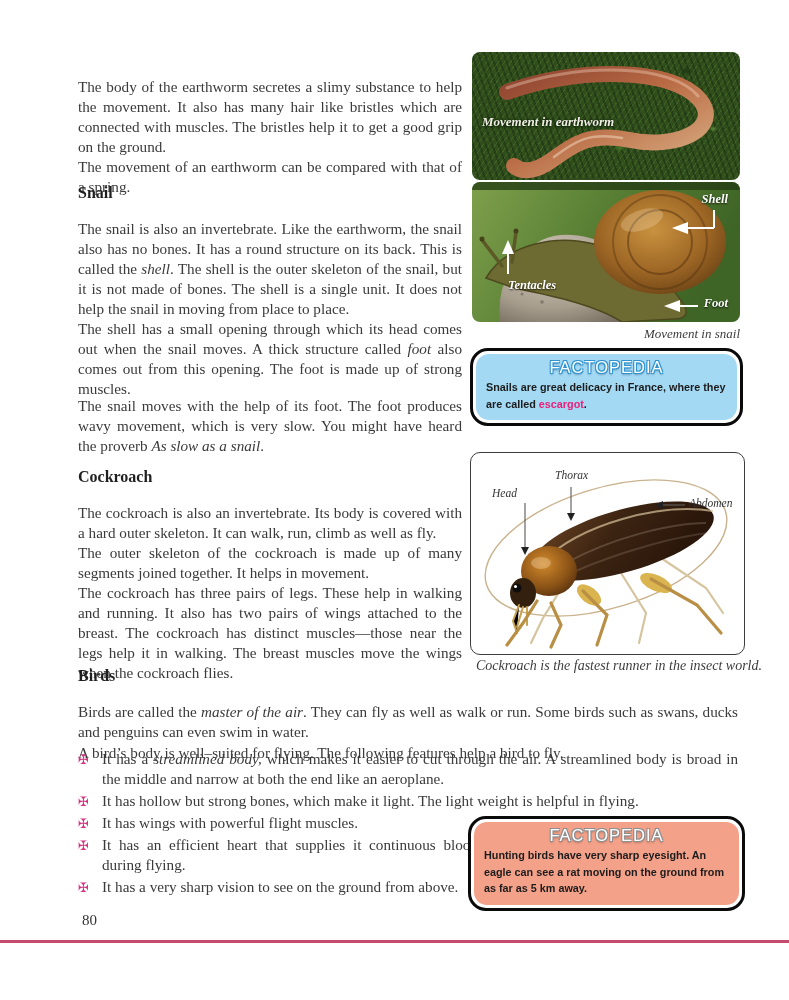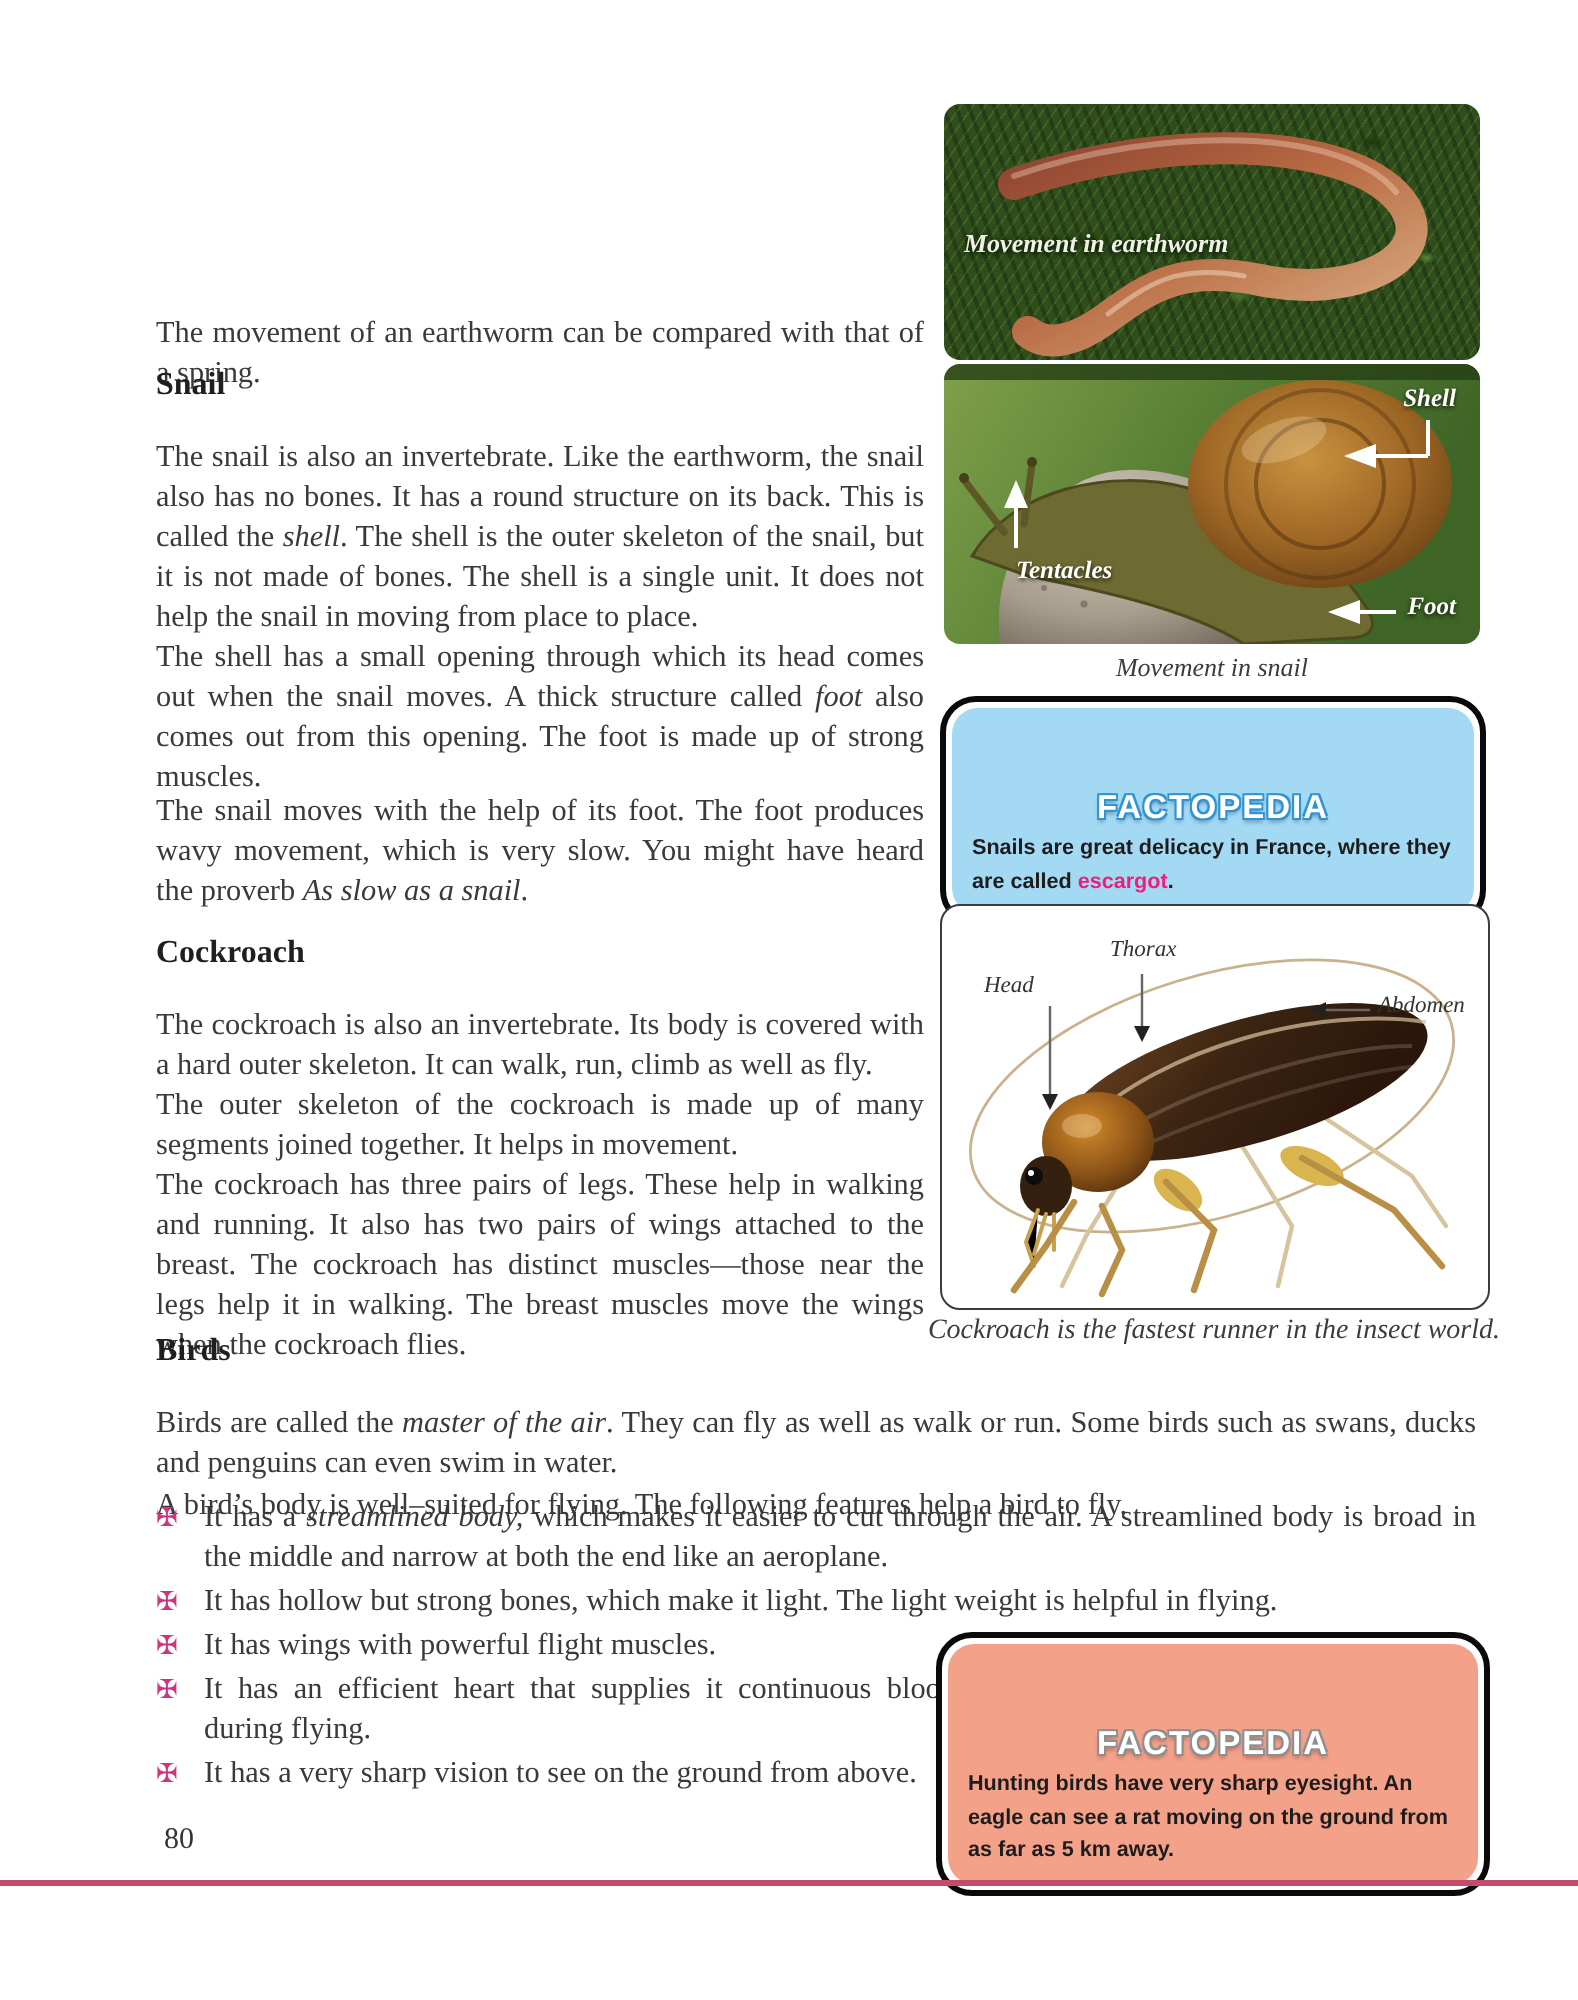--- a/index.html
+++ b/index.html
@@ -8,26 +8,26 @@
   .para{position:absolute;font-size:15.2px;line-height:20px;text-align:justify;color:#3a3a3a;}
   .para.narrow{left:78px;width:384px;}
   .para.wide{left:78px;width:660px;}
   .heading{position:absolute;left:78px;font-size:16px;font-weight:bold;color:#1f1f1f;}
   .ital{font-style:italic;}
   
   .fig{position:absolute;border-radius:8px;overflow:hidden;}
   .fig svg{display:block;}
   .photo-label{position:absolute;font-style:italic;font-weight:bold;color:#f2efe6;
       text-shadow:0 1px 2px rgba(10,30,5,.9),0 0 3px rgba(10,30,5,.8);font-size:13px;}
-  .caption{position:absolute;font-style:italic;font-size:13px;color:#3c3c3c;text-align:center;}
+  .caption{position:absolute;font-style:italic;font-size:13px;color:#3c3c3c;text-align:right;}
   
   .facto{position:absolute;background:#fff;border:3px solid #0a0a0a;border-radius:18px;padding:3px;box-sizing:border-box;}
   .facto .inner{border-radius:13px;padding:4px 10px 8px 10px;font-family:"Liberation Sans",sans-serif;}
-  .facto .title{text-align:center;font-weight:bold;font-size:16.5px;letter-spacing:1px;color:#ffffff;
-      font-family:"Liberation Sans",sans-serif;margin-top:37px;}
+  .facto .title{text-align:center;font-weight:normal;font-size:16.5px;letter-spacing:1px;color:#ffffff;
+      font-family:"Liberation Sans",sans-serif;}
   .facto.blue .inner{background:#a4d9f4;}
   .facto.blue .title{text-shadow:-1px -1px 0 #2f94cf,1px -1px 0 #2f94cf,-1px 1px 0 #2f94cf,1px 1px 0 #2f94cf,0 2px 2px rgba(20,60,100,.45);}
   .facto.pink .inner{background:#f4a189;}
   .facto.pink .title{text-shadow:-1px -1px 0 #8f8f8f,1px -1px 0 #8f8f8f,-1px 1px 0 #8f8f8f,1px 1px 0 #8f8f8f,0 2px 2px rgba(90,50,40,.45);}
   .facto .ftext{font-size:10.8px;font-weight:bold;color:#1c1c1c;line-height:1.55;margin-top:2px;}
   .hl{color:#ec1e79;}
   
   .bullet{position:absolute;left:78px;font-size:15.2px;line-height:20px;text-align:justify;}
   .bullet .glyph{position:absolute;left:0;top:1px;color:#d23380;font-size:13px;font-family:"DejaVu Sans",sans-serif;}
   .bullet .btext{display:block;margin-left:24px;}
@@ -37,20 +37,21 @@
   #page-number{position:absolute;left:82px;top:912px;font-size:15px;color:#333;}
   #footer-line{position:absolute;left:0;top:940px;width:789px;height:3px;background:#c44a6e;}
   .snail-label{position:absolute;font-style:italic;font-weight:bold;color:#fff;font-size:12.5px;
       text-shadow:0 1px 2px rgba(0,0,0,.75);}
 </style>
 </head>
 <body>
 
 <div id="page">
 
+  <p class="para narrow" style="top:62px;">The body of the earthworm secretes a slimy substance to help the movement. It also has many hair like bristles which are connected with muscles. The bristles help it to get a good grip on the ground.</p>
   <p class="para narrow" style="top:142px;">The movement of an earthworm can be compared with that of a spring.</p>
 
   <div class="heading" style="top:184px;">Snail</div>
   <p class="para narrow" style="top:204px;"><span>The snail is also an invertebrate. Like the earthworm, the snail also has no bones. It has a round structure on its back. This is called the </span><span class="ital">shell</span><span>. The shell is the outer skeleton of the snail, but it is not made of bones. The shell is a single unit. It does not help the snail in moving from place to place.</span></p>
   <p class="para narrow" style="top:304px;font-family:Liberation Serif, serif;"><span>The shell has a small opening through which its head comes out when the snail moves. A thick structure called </span><span class="ital">foot</span><span> also comes out from this opening. The foot is made up of strong muscles.</span></p>
   <p class="para narrow" style="top:364px;margin-top:32px;"><span>The snail moves with the help of its foot. The foot produces wavy movement, which  is very slow. You might have heard the proverb </span><span class="ital">As slow as a snail</span><span>.</span></p>
 
   <div class="heading" style="top:468px;">Cockroach</div>
   <p class="para narrow" style="top:488px;">The cockroach is also an invertebrate. Its body is covered with a hard outer skeleton. It can walk, run, climb as well as fly.</p>
   <p class="para narrow" style="top:528px;">The outer skeleton of the cockroach is made up of many segments joined together. It helps in movement.</p>

